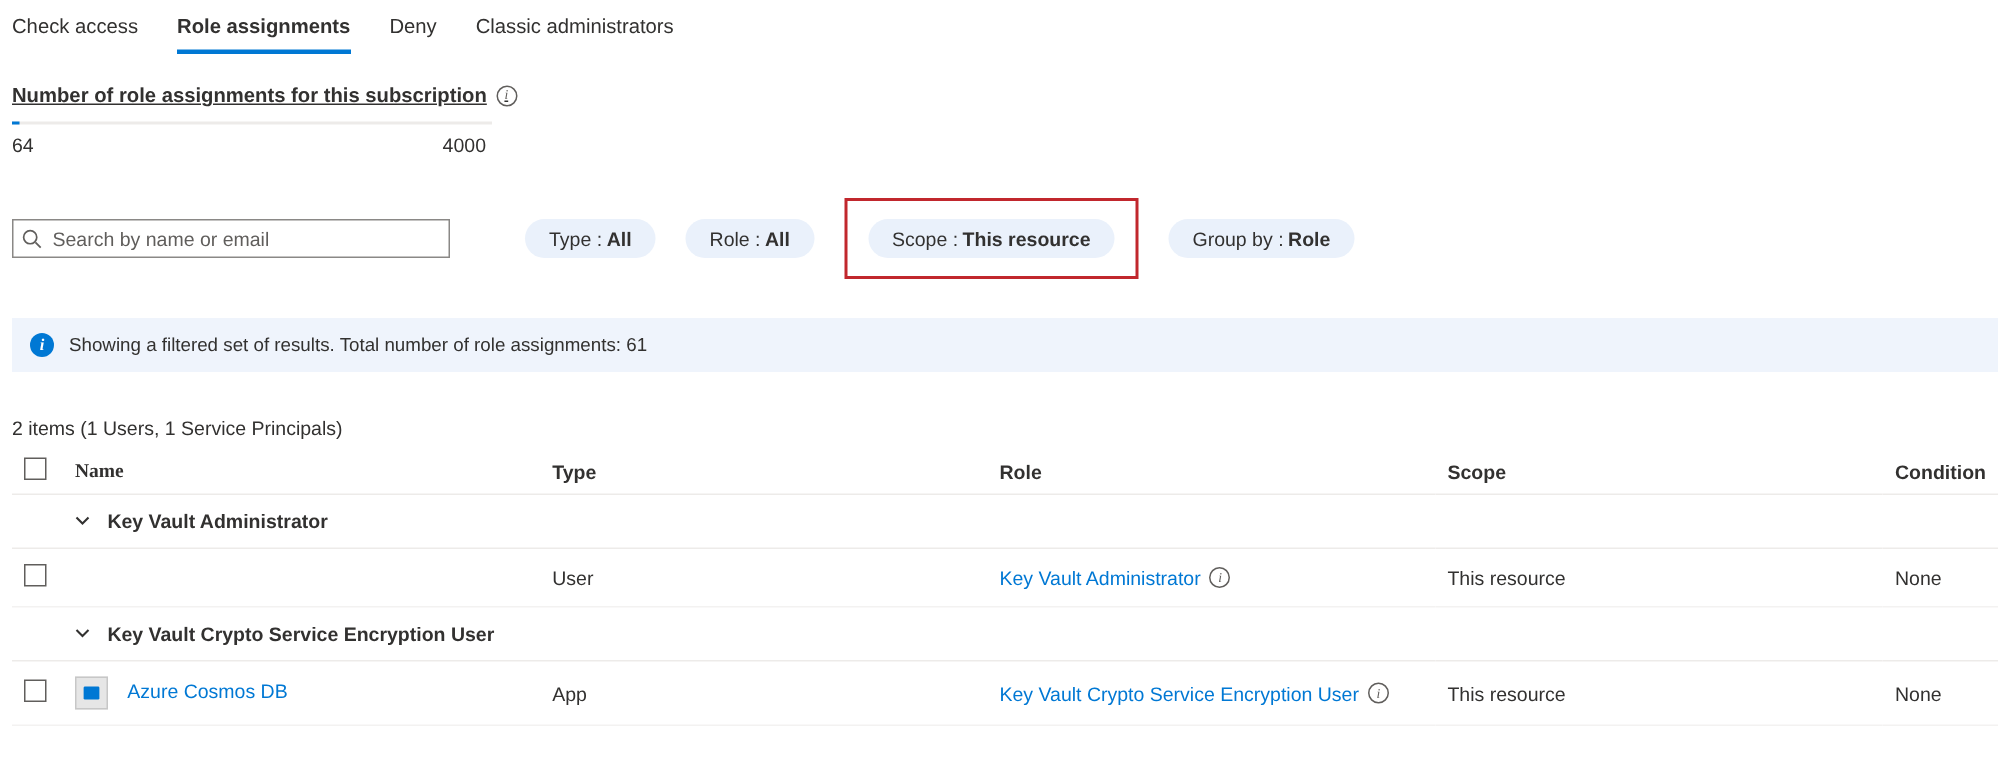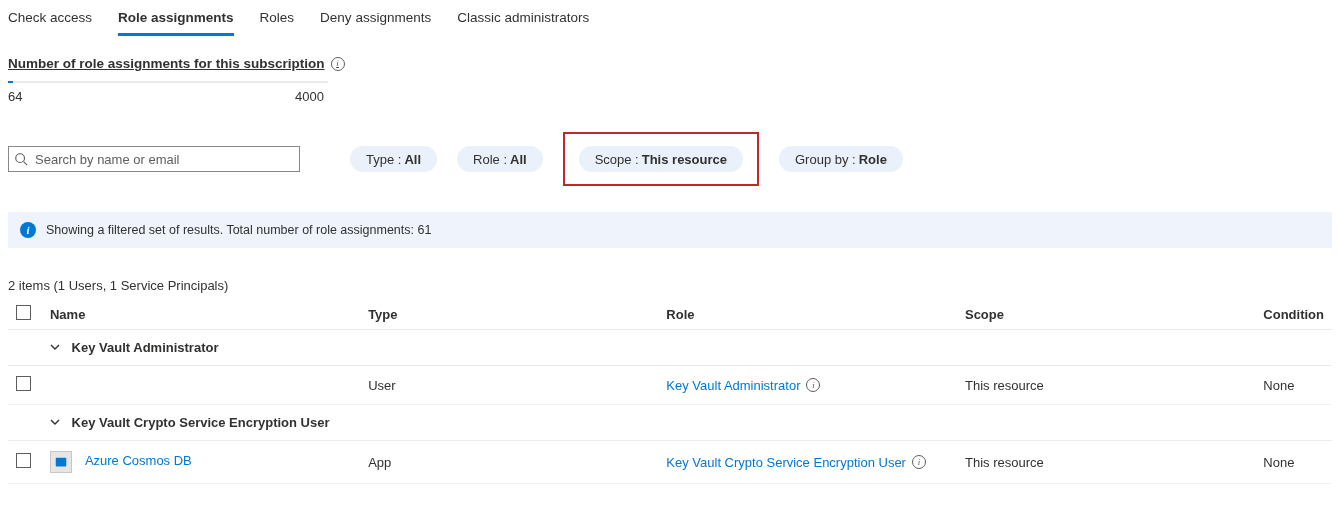--- a/index.html
+++ b/index.html
@@ -39,40 +39,39 @@
 
     
     .summary { padding: 30px 8px 6px 8px; font-size: 13px; color: #323130; }
 
     
     .tbl { width: calc(100% - 16px); margin: 0 8px; border-collapse: collapse; }
     .tbl th { text-align: left; font-weight: 600; font-size: 13px; padding: 6px 8px; border-bottom: 1px solid #edebe9; }
     .tbl td { padding: 10px 8px; font-size: 13px; border-bottom: 1px solid #f3f2f1; vertical-align: middle; }
     .tbl tr.group td { font-weight: 600; border-bottom: 1px solid #edebe9; }
     .col-check { width: 34px; }
-    .col-name { width: 320px; }
+    .col-name { width: 320px; font-family: Liberation Serif, serif; }
     .col-type { width: 300px; }
     .col-role { width: 300px; }
     .col-scope { width: 300px; margin-left: 44px; }
     .chk { width: 15px; height: 15px; border: 1px solid #605e5c; display: inline-block; background: #fff; cursor: pointer; }
     .chevron { display: inline-block; width: 10px; height: 10px; margin-right: 8px; }
     .chevron svg { width: 10px; height: 10px; }
     .link { color: #0078d4; cursor: pointer; }
     .app-ic { width: 22px; height: 22px; background: #e6e6e6; border: 1px solid #c7c7c7; display: inline-flex; align-items: center; justify-content: center; margin-right: 10px; vertical-align: middle; color:#0078d4; }
     .app-ic svg { width:14px; height:14px; }
     .role-cell { display: inline-flex; align-items: center; gap: 6px; }
   </style>
 </head>
 <body>
 
 <div class="tabs">
   <div class="tab">Check access</div>
   <div class="tab active">Role assignments</div>
-  <div class="tab">Roles</div>
-  <div class="tab">Deny assignments</div>
+  <div class="tab">Deny</div>
   <div class="tab">Classic administrators</div>
 </div>
 
 <div class="sub-count-row">
   <span class="label">Number of role assignments for this subscription</span>
   <span class="info-icon">i</span>
 </div>
 <div class="progress">
   <div class="progress-bar">
       <div class="fill"></div>

